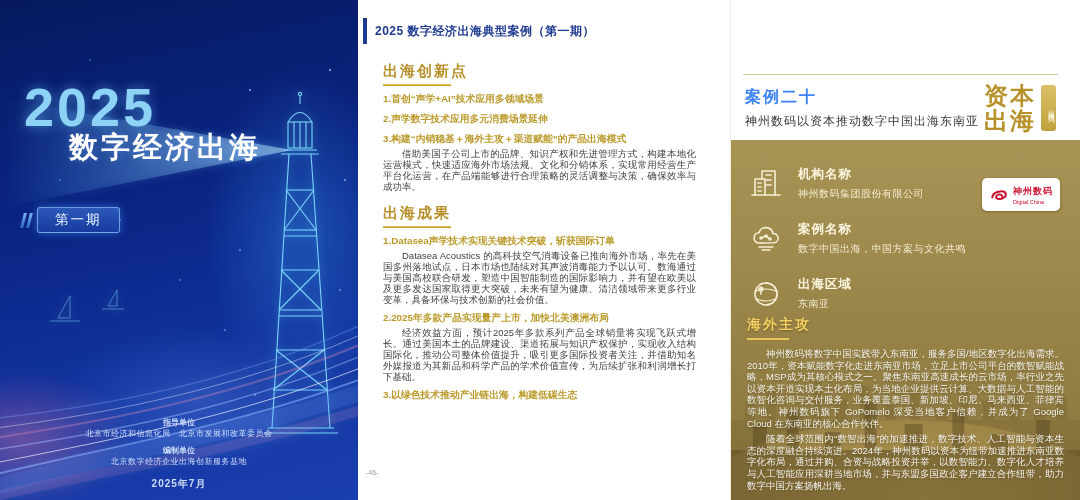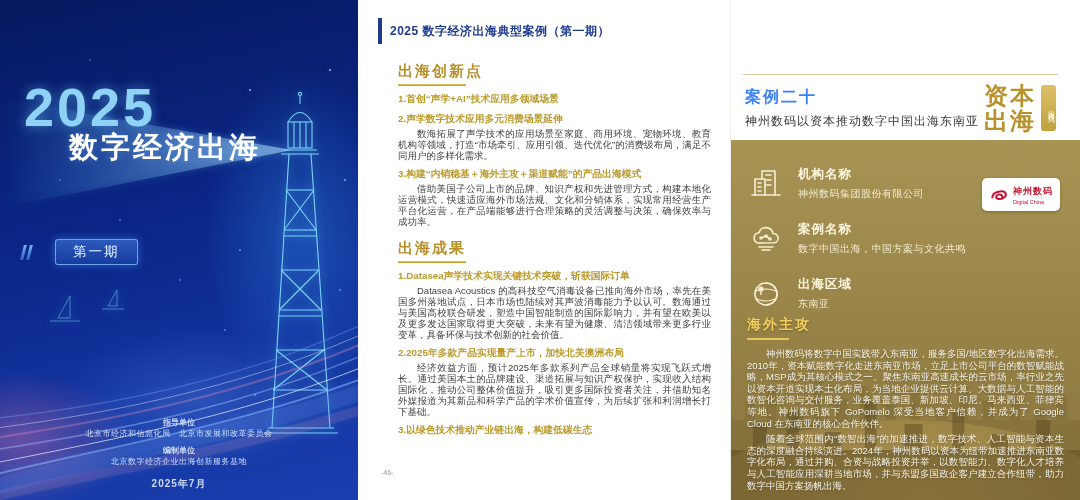--- a/index.html
+++ b/index.html
@@ -16,37 +16,37 @@
       radial-gradient(ellipse 230px 120px at 55% 80%, rgba(90,130,230,.30), rgba(90,130,230,0) 60%),
       radial-gradient(ellipse 180px 110px at 6% 88%, rgba(214,105,160,.42), rgba(214,105,160,0) 62%); }
   .cover-art { position:absolute; inset:0; width:100%; height:100%;
     filter: drop-shadow(0 0 4px rgba(110,210,255,.55)); }
   .cover-year { position:absolute; left:24px; top:76px; font-size:54px; font-weight:bold;
     letter-spacing:3px; color:#8ed2f5; text-shadow:0 0 12px rgba(110,200,255,.55); }
   .cover-title { position:absolute; left:25px; color:#ffffff; font-weight:bold; font-size:29px;
     letter-spacing:3px; text-shadow:0 0 8px rgba(120,180,255,.35); }
   .cover-title.l1 { top:128px;margin-left:44px; }
   .cover-title.l2 { top:174px; }
-  .issue-wrap { position:absolute; left:22px; top:239px; display:flex; align-items:center; gap:24px; }
+  .issue-wrap { position:absolute; left:22px; top:207px; display:flex; align-items:center; gap:6px; }
   .badge-ticks { display:flex; gap:3px; }
   .badge-ticks i { display:block; width:3px; height:15px; background:linear-gradient(180deg,#79b4f2,#2d62c8);
     transform:skewX(-14deg); }
   .issue-badge { display:inline-block; padding:3px 17px; font-size:13.5px; color:#eaf6ff;
     background:linear-gradient(180deg, rgba(72,132,232,.55), rgba(28,68,168,.7));
     border:1px solid rgba(140,200,255,.7); border-radius:3px;
     box-shadow:0 0 9px rgba(80,160,255,.5); letter-spacing:2px; }
   .cover-footer { position:absolute; left:0; right:0; top:417px; text-align:center;
     color:rgba(226,238,255,.88); }
   .f-label { font-size:8px; font-weight:bold; line-height:11px; }
   .f-orgs  { font-size:8px; line-height:12px; margin-bottom:5px; letter-spacing:.5px; }
   .f-date  { font-size:10px; font-weight:bold; margin-top:9px; letter-spacing:1px; }
 
   
   .page { position:absolute; top:0; height:500px; background:#ffffff; }
-  .page.mid { left:373px; width:444px; }
+  .page.mid { left:358px; width:444px; }
   .page.right { left:730px; width:350px; border-left:1px solid #efede4; }
 
   
   .mid-header { position:absolute; left:5px; top:18px; display:flex; align-items:center; gap:8px; }
   .hbar { width:4px; height:26px; background:#1e3a8f; }
   .htext { font-size:12px; font-weight:bold; color:#1e3a8f; letter-spacing:.5px; }
   .mid-content { position:absolute; left:25px; top:62px; width:313px; }
   .gold-title { font-size:15px; font-weight:bold; color:#b8902b; letter-spacing:2px; }
   .gold-rule { width:68px; height:2px; background:#c9a227; margin:3px 0 0; }
   .gold-rule::after { content:""; display:block; width:68px; height:1px; background:#dcc05c; margin-top:2px; }
@@ -196,21 +196,20 @@
       <span class="htext">2025 数字经济出海典型案例（第一期）</span>
     </div>
 
     <div class="mid-content">
       <h2 class="gold-title">出海创新点</h2>
       <div class="gold-rule"></div>
 
       <h3 class="sub">1.首创“声学+AI”技术应用多领域场景</h3>
 
       <h3 class="sub">2.声学数字技术应用多元消费场景延伸</h3>
-      <p class="body">数海拓展了声学技术的应用场景至家庭、商用环境、宠物环境、教育机构等领域，打造“市场牵引、应用引领、迭代优化”的消费级布局，满足不同用户的多样化需求。</p>
 
       <h3 class="sub">3.构建“内销稳基＋海外主攻＋渠道赋能”的产品出海模式</h3>
       <p class="body">借助美国子公司上市的品牌、知识产权和先进管理方式，构建本地化运营模式，快速适应海外市场法规、文化和分销体系，实现常用经营生产平台化运营，在产品端能够进行合理策略的灵活调整与决策，确保效率与成功率。</p>
 
       <h2 class="gold-title sec2">出海成果</h2>
       <div class="gold-rule"></div>
 
       <h3 class="sub">1.Datasea声学技术实现关键技术突破，斩获国际订单</h3>
       <p class="body">Datasea Acoustics 的高科技空气消毒设备已推向海外市场，率先在美国多州落地试点，日本市场也陆续对其声波消毒能力予以认可。数海通过与美国高校联合研发，塑造中国智能制造的国际影响力，并有望在欧美以及更多发达国家取得更大突破，未来有望为健康、清洁领域带来更多行业变革，具备环保与技术创新的社会价值。</p>
 

